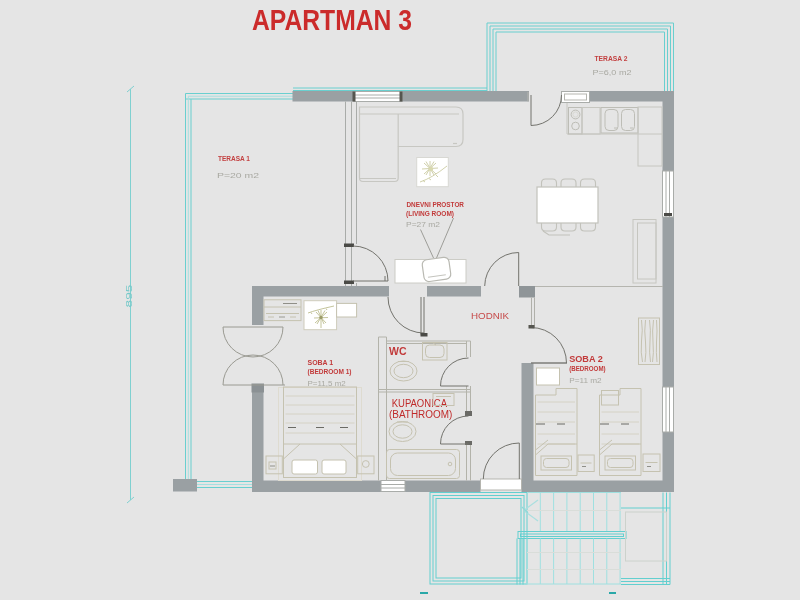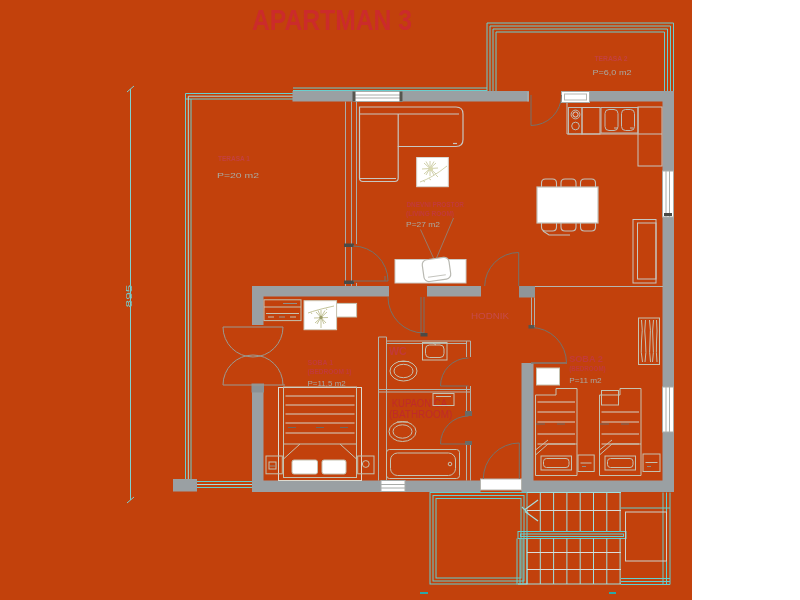--- a/index.html
+++ b/index.html
@@ -1,16 +1,16 @@
 <!DOCTYPE html>
 <html><head>
 <meta charset="utf-8">
 <style>
 html,body{margin:0;padding:0;background:#ffffff;}
-#page{position:relative;width:692px;height:600px;background:#c2410c;overflow:hidden;}
+#page{position:relative;width:800px;height:600px;background:#e5e5e5;overflow:hidden;}
 text{font-family:"Liberation Sans",sans-serif;}
 </style>
 </head>
 <body>
 <div id="page">
 <svg width="800" height="600" viewBox="0 0 800 600">
 
 <text x="252" y="30" font-size="30" font-weight="bold" fill="#cb2b2b" textLength="160" lengthAdjust="spacingAndGlyphs">APARTMAN 3</text>
 
 <g stroke="#7fd0d0" stroke-width="1" fill="none">

